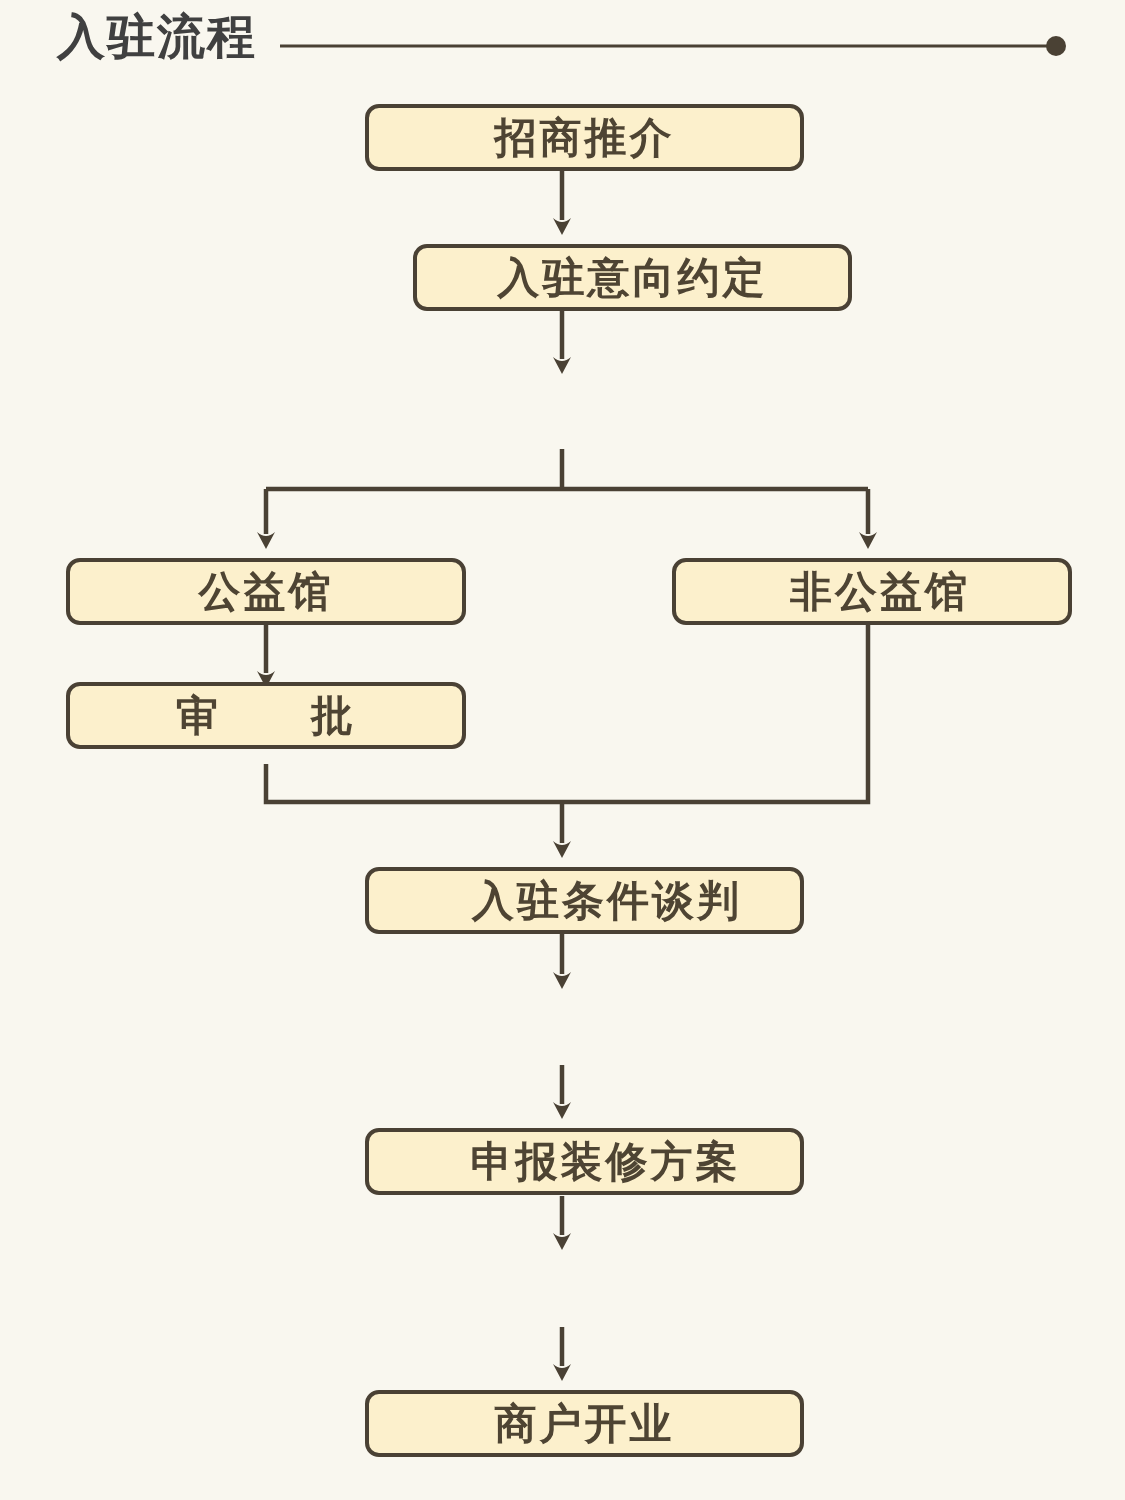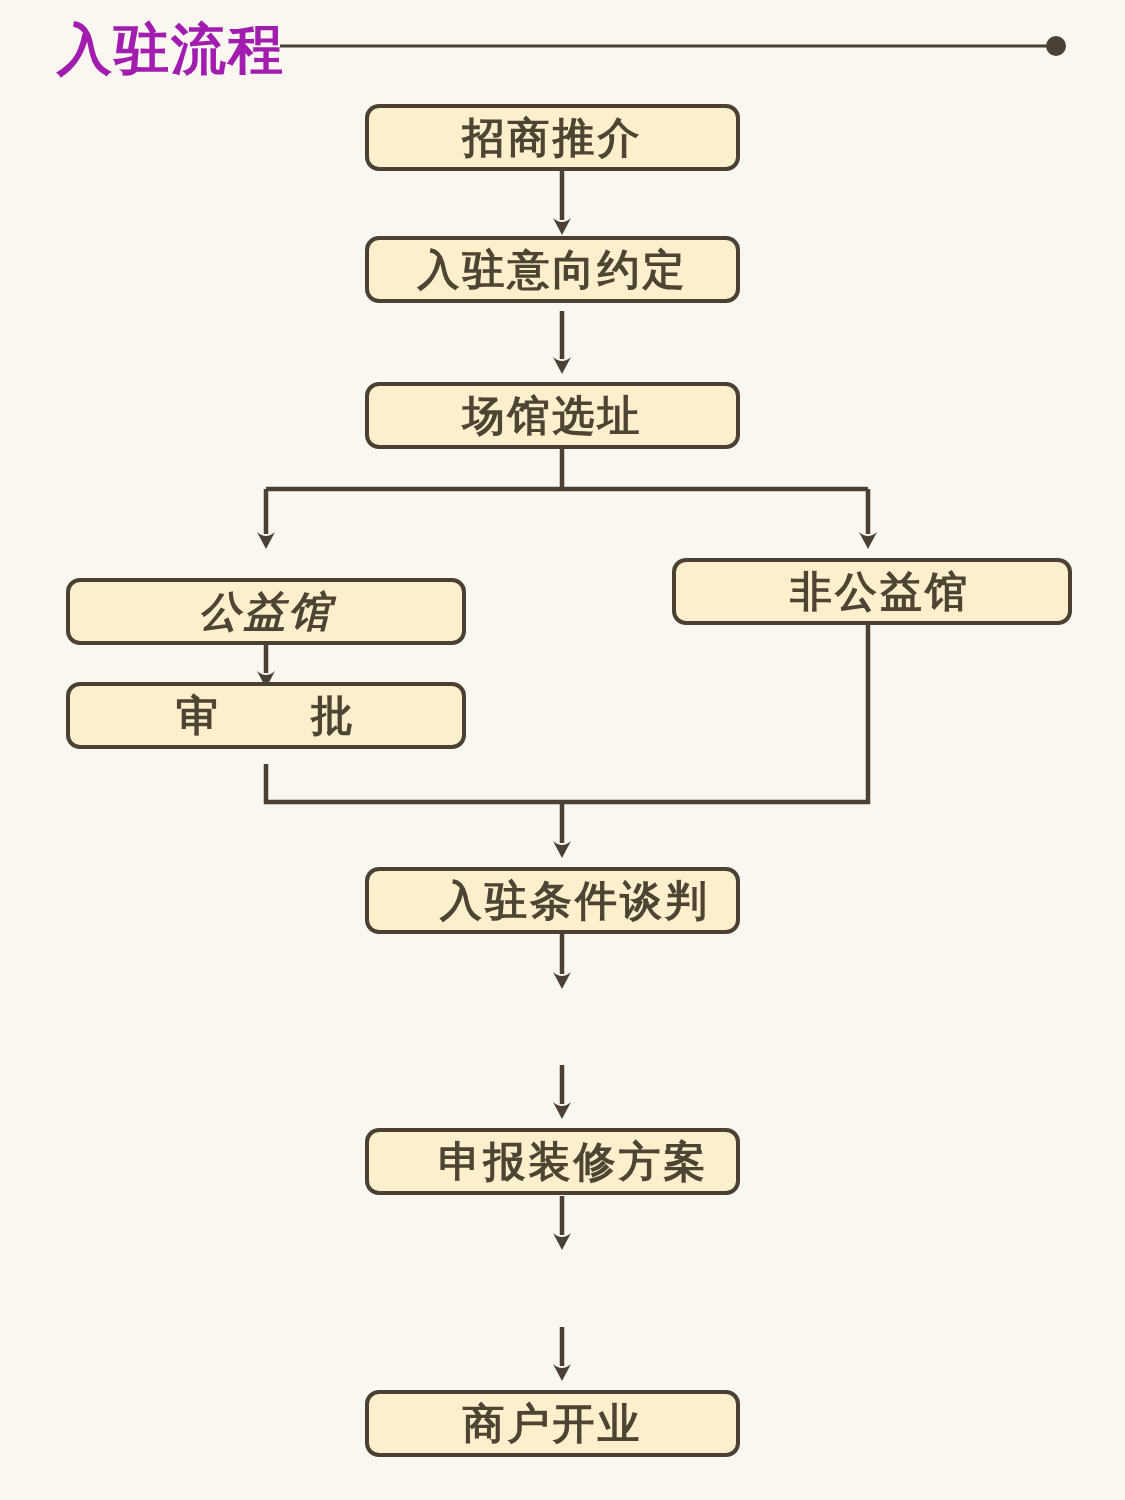--- a/index.html
+++ b/index.html
@@ -12,26 +12,26 @@
     width: 1125px;
     height: 1500px;
     margin: 0 auto;
     background: #F9F7EF;
     overflow: hidden;
     font-family: "Liberation Sans", "DejaVu Sans", sans-serif;
   }
   .page-title {
     position: absolute;
     left: 57px;
-    top: 16px;
-    font-size: 55px;
+    top: 8px;
+    font-size: 48px;
     line-height: 1.2;
     font-weight: 900;
     letter-spacing: 2px;
-    color: #a21caf;
+    color: #404040;
   }
   .title-rule {
     position: absolute;
     left: 0;
     top: 0;
     pointer-events: none;
   }
   .connectors {
     position: absolute;
     left: 0;
@@ -47,28 +47,28 @@
     border-radius: 14px;
     display: flex;
     align-items: center;
     justify-content: center;
     font-size: 42px;
     font-weight: 800;
     letter-spacing: 3px;
     color: #4E4433;
     white-space: nowrap;
   }
-  .node.center { left: 365px; width: 375px; }
+  .node.center { left: 365px; width: 439px; }
   .node.left   { left: 66px;  width: 400px; }
   .node.right  { left: 672px; width: 400px; padding-left: 16px; }
 
   .n1  { top: 104px; }
-  .n2  { top: 236px; }
+  .n2  { top: 244px; margin-left: 48px; }
   .n3  { top: 382px; }
-  .n4  { top: 578px; font-style: italic; }
+  .n4  { top: 558px; }
   .n5  { top: 558px; }
   .n6  { top: 682px; }
   .n7  { top: 867px; padding-left: 45px; }
   .n8  { top: 998px; }
   .n9  { top: 1128px; padding-left: 42px; }
   .n10 { top: 1259px; }
   .n11 { top: 1390px; }
 </style>
 </head>
 <body>
@@ -103,21 +103,20 @@
       <path d="M562 858 L553 841 Q562 849 571 841 Z"></path>
       <path d="M562 989 L553 972 Q562 980 571 972 Z"></path>
       <path d="M562 1119 L553 1102 Q562 1110 571 1102 Z"></path>
       <path d="M562 1250 L553 1233 Q562 1241 571 1233 Z"></path>
       <path d="M562 1381 L553 1364 Q562 1372 571 1364 Z"></path>
     </g>
   </svg>
 
   <div class="node center n1">招商推介</div>
   <div class="node center n2">入驻意向约定</div>
-  <div class="node center n3">场馆选址</div>
   <div class="node left   n4">公益馆</div>
   <div class="node right  n5">非公益馆</div>
   <div class="node left   n6">审　　批</div>
   <div class="node center n7">入驻条件谈判</div>
   <div class="node center n9">申报装修方案</div>
   <div class="node center n11">商户开业</div>
 
 </div>
 
 </body></html>

